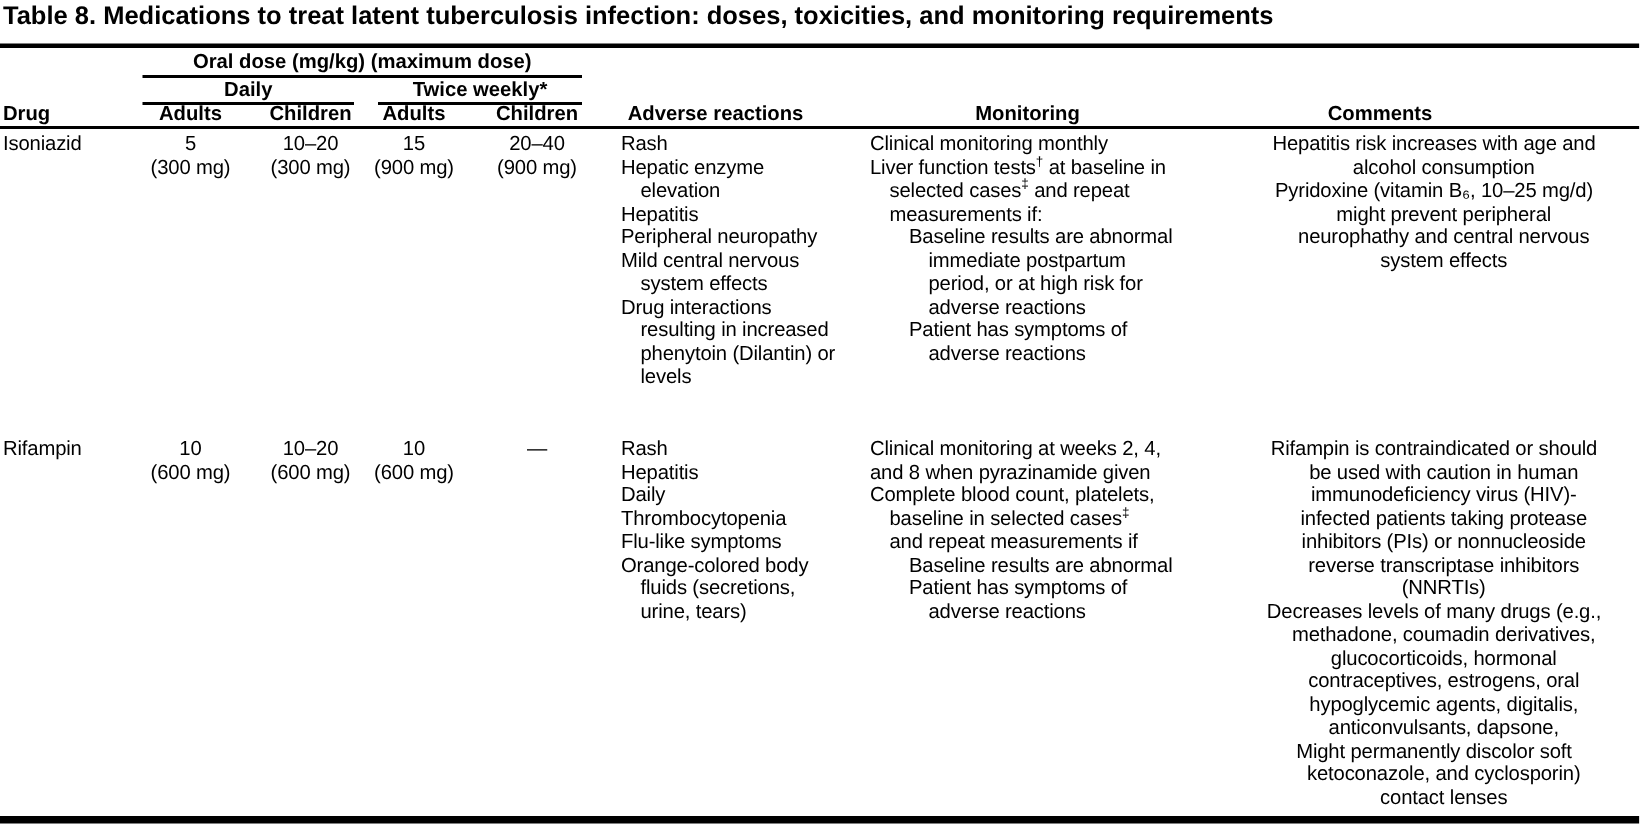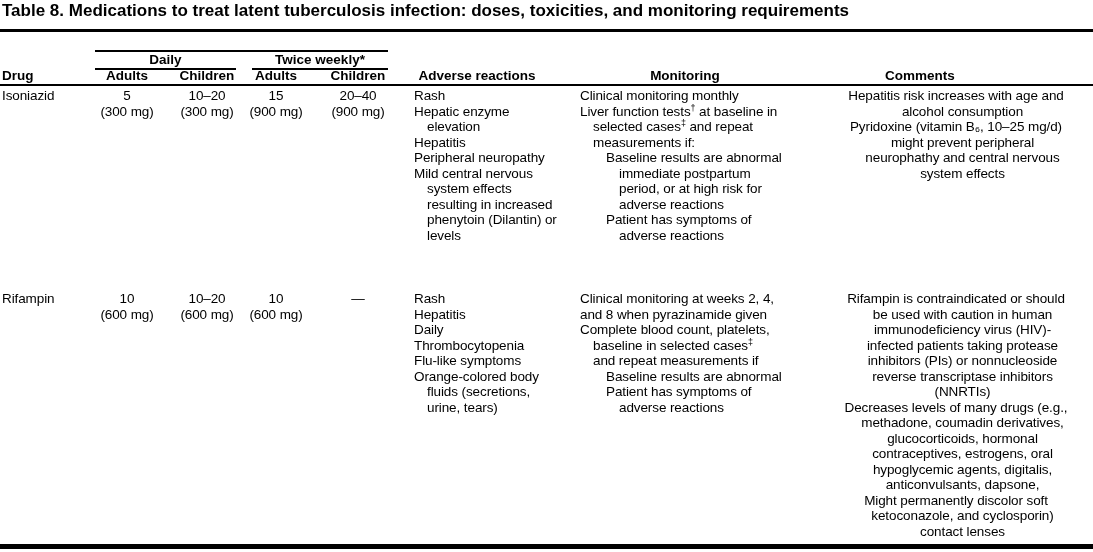--- a/index.html
+++ b/index.html
@@ -65,20 +65,21 @@
   sup { font-size: 9px; line-height: 0; vertical-align: super; }
 </style>
 </head>
 <body>
 
 <div class="page">
   <div class="title">Table 8. Medications to treat latent tuberculosis infection: doses, toxicities, and monitoring requirements</div>
 
   <div class="rule" id="r-top"></div>
 
+  <div class="hdr ctr" id="h-oral">Oral dose (mg/kg) (maximum dose)</div>
   <div class="rule" id="r-oral"></div>
 
   <div class="hdr ctr" id="h-daily">Daily</div>
   <div class="hdr ctr" id="h-tw">Twice weekly*</div>
   <div class="rule" id="r-daily"></div>
   <div class="rule" id="r-tw"></div>
 
   <div class="hdr" id="h-drug">Drug</div>
   <div class="hdr ctr" id="h-a1">Adults</div>
   <div class="hdr ctr" id="h-c1">Children</div>
@@ -112,20 +113,21 @@
           <div class="ln" style="padding-left: 0px;">(900 mg)</div>
         </div>
         <div class="cell c-adv">
           <div class="ln" style="padding-left: 0px;">Rash</div>
           <div class="ln" style="padding-left: 0px;">Hepatic enzyme</div>
           <div class="ln" style="padding-left: 13px;">elevation</div>
           <div class="ln" style="padding-left: 0px;">Hepatitis</div>
           <div class="ln" style="padding-left: 0px;">Peripheral neuropathy</div>
           <div class="ln" style="padding-left: 0px;">Mild central nervous</div>
           <div class="ln" style="padding-left: 13px;">system effects</div>
+          <div class="ln" style="padding-left: 0px;">Drug interactions</div>
           <div class="ln" style="padding-left: 13px;">resulting in increased</div>
           <div class="ln" style="padding-left: 13px;">phenytoin (Dilantin) or</div>
           <div class="ln" style="padding-left: 13px;">levels</div>
         </div>
         <div class="cell c-mon">
           <div class="ln" style="padding-left: 0px;">Clinical monitoring monthly</div>
           <div class="ln" style="padding-left: 0px;">Liver function tests<sup>†</sup> at baseline in</div>
           <div class="ln" style="padding-left: 13px;">selected cases<sup>‡</sup> and repeat</div>
           <div class="ln" style="padding-left: 13px;">measurements if:</div>
           <div class="ln" style="padding-left: 26px;">Baseline results are abnormal</div>

